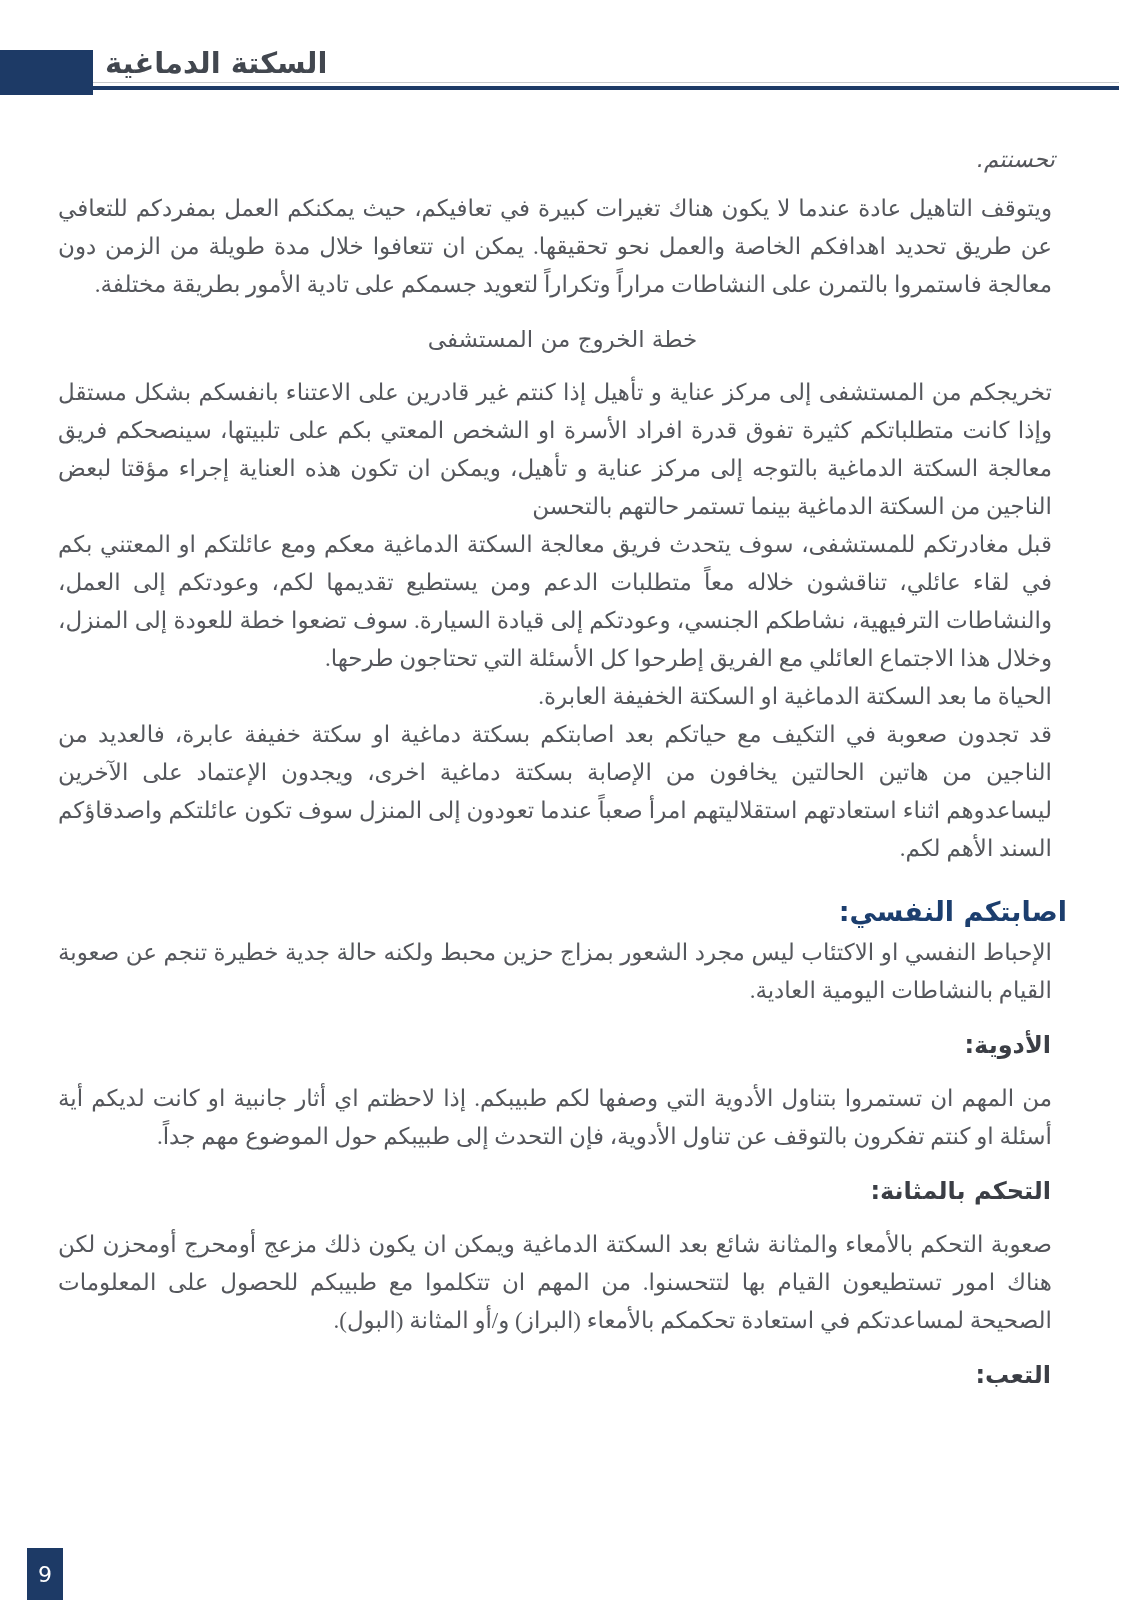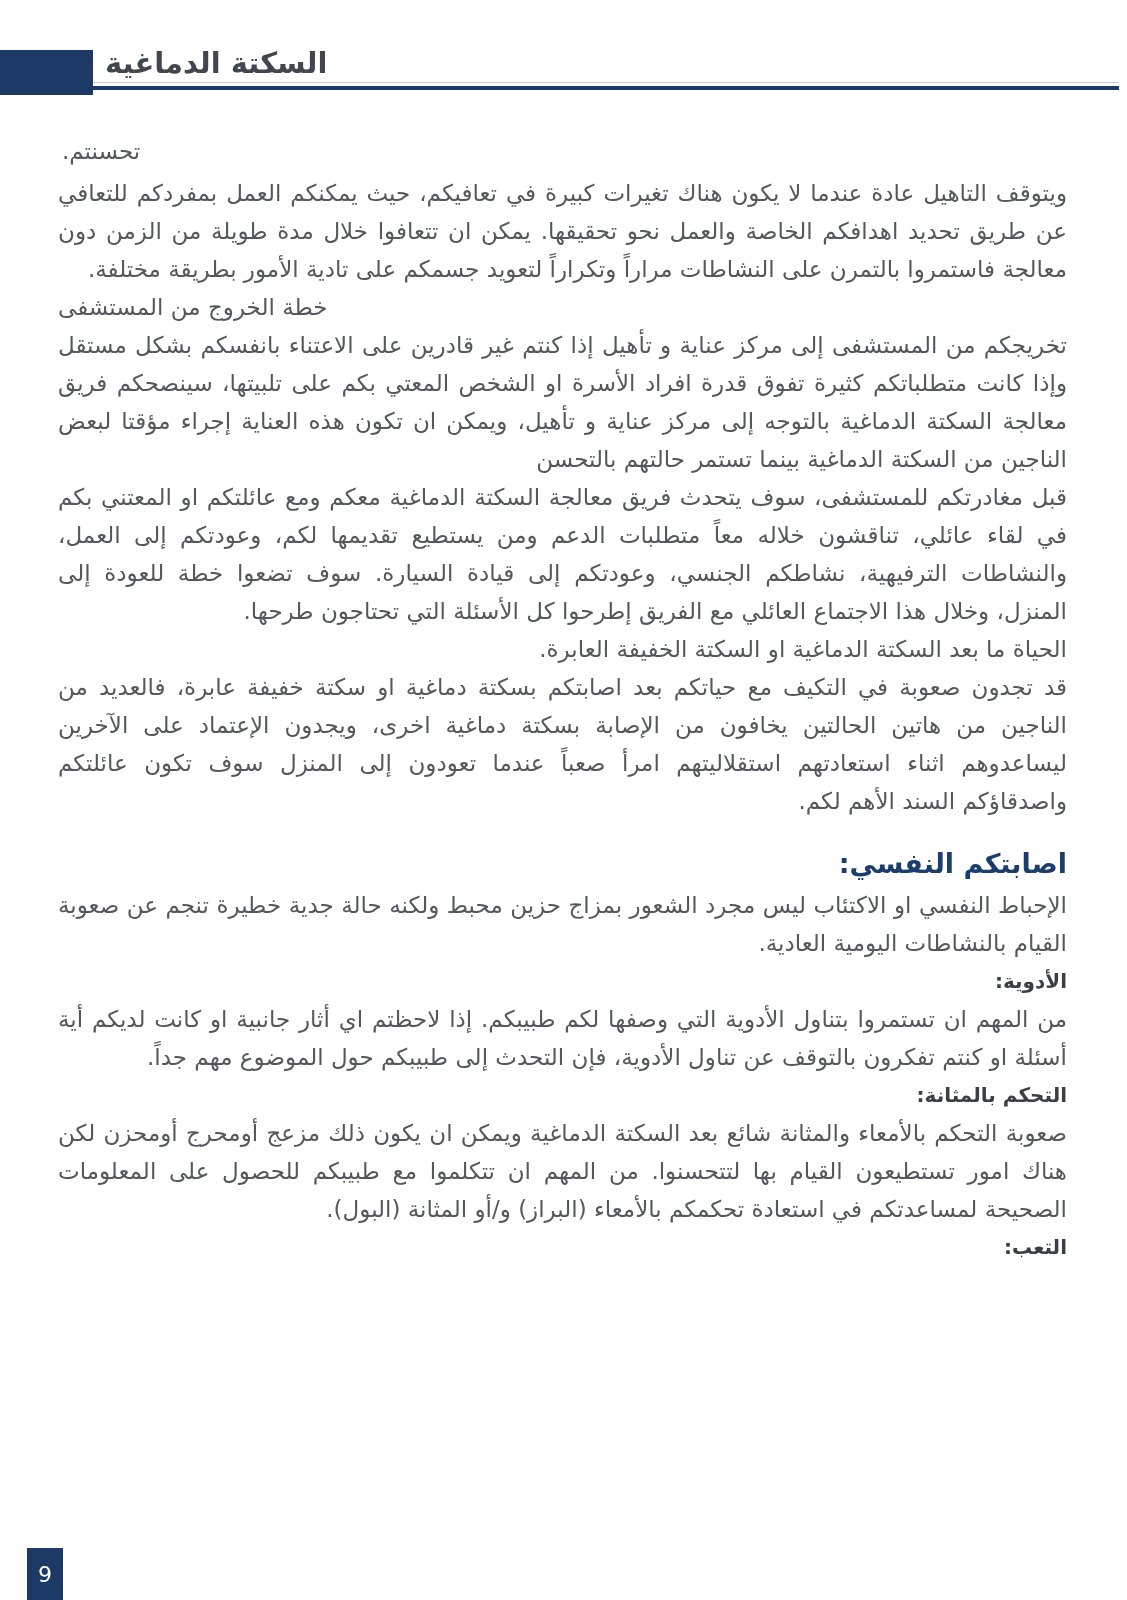--- a/index.html
+++ b/index.html
@@ -61,44 +61,46 @@
     top: 128px;
     right: 60px;
     left: 58px;
     color: #55575c;
     font-size: 23px;
     line-height: 38px;
     text-align: justify;
     text-justify: inter-word;
   }
   .para {
-    margin: 0 0 0 0;
+    margin: 0 15px 0 0;
+    font-family: Liberation Serif, serif;
   }
   .fragment {
-    text-align: left;
-    margin: 4px;
+    text-align: right;
+    margin: 12px;
+    font-style: italic;
   }
   .heading-blue {
     color: #1c3e6e;
     font-weight: bold;
     font-size: 27px;
     line-height: 40px;
     text-align: right;
     margin: 24px 0 2px 0;
   }
   .subheading {
-    text-align: left;
-    margin: 0;
+    text-align: center;
+    margin: 16px;
   }
   .heading-dark {
     color: #3b3e45;
     font-weight: bold;
-    font-size: 20px;
+    font-size: 24px;
     line-height: 38px;
-    margin: 0;
+    margin: 16px;
   }
   
   .page-number-badge {
     position: absolute;
     left: 27px;
     bottom: 0;
     width: 36px;
     height: 52px;
     background: #1d3a66;
     color: #ffffff;

